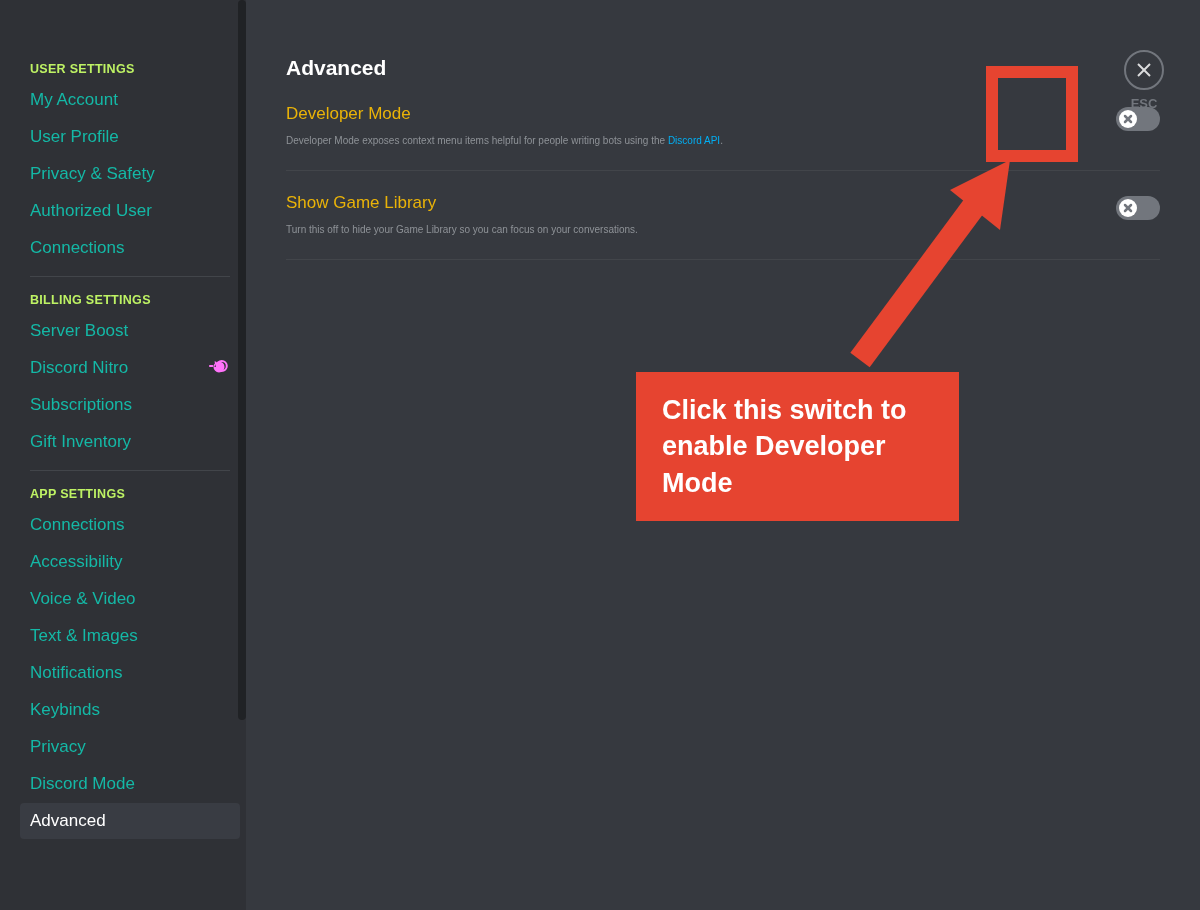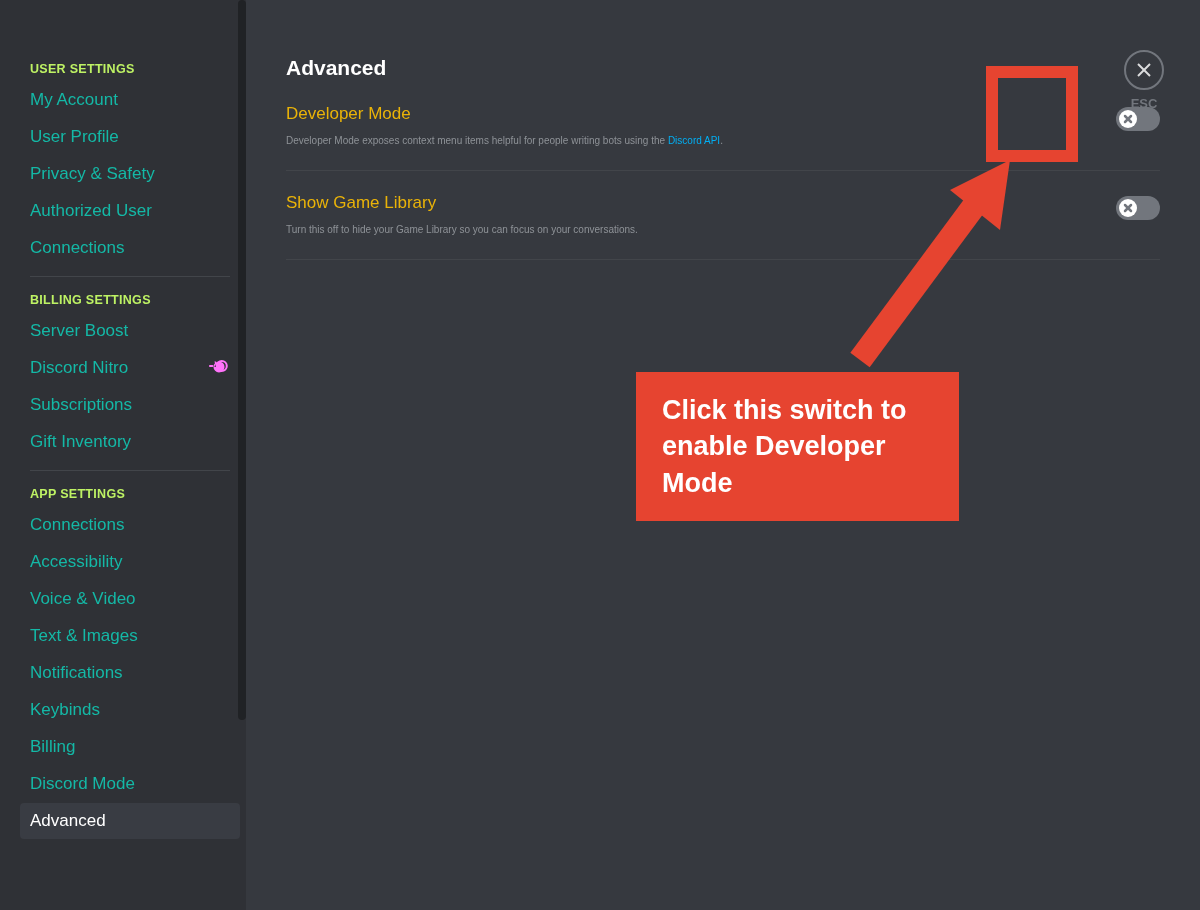--- a/index.html
+++ b/index.html
@@ -245,21 +245,21 @@
   <div class="sidebar-item">
       <span>Text &amp; Images</span>
     </div>
   <div class="sidebar-item">
       <span>Notifications</span>
     </div>
   <div class="sidebar-item">
       <span>Keybinds</span>
     </div>
   <div class="sidebar-item">
-      <span>Billing</span>
+      <span>Privacy</span>
     </div>
   <div class="sidebar-item">
       <span>Discord Mode</span>
     </div>
   <div class="sidebar-item active">
       <span>Advanced</span>
     </div>
 </div>
 
 <div class="main">

